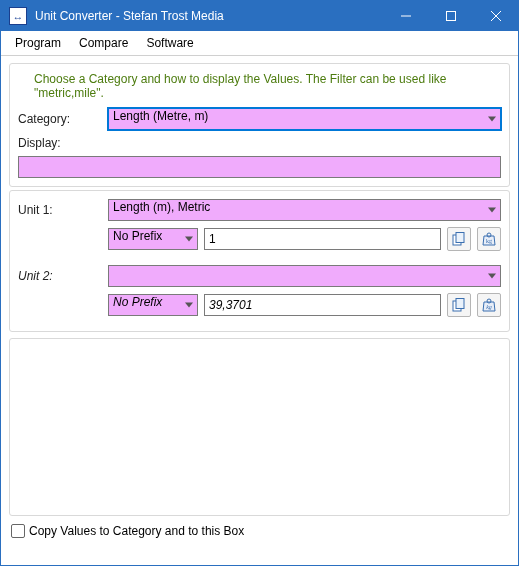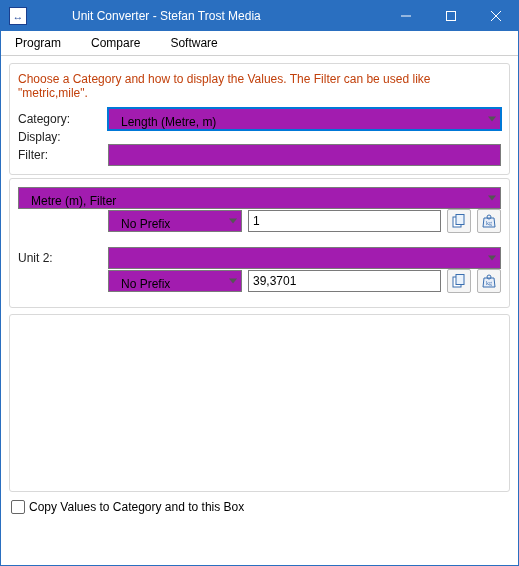--- a/index.html
+++ b/index.html
@@ -24,110 +24,112 @@
   .titlebar .app-icon {
     width: 18px; height: 18px;
     margin: 0 6px 0 8px;
     background: #fff;
     display: flex; align-items: center; justify-content: center;
     color: #2a4f9e;
     font-weight: bold;
     font-size: 11px;
     border: 1px solid #1a3f8e;
   }
-  .titlebar .title { flex: 1; padding-left: 2px; margin-left: 37px; }
+  .titlebar .title { flex: 1; padding-left: 2px; }
   .titlebar .win-btn {
     width: 45px; height: 30px;
     display: flex; align-items: center; justify-content: center;
     color: #fff;
   }
   .titlebar .win-btn svg { stroke: #fff; fill: none; }
   
   .menubar {
     height: 22px;
     display: flex;
     align-items: center;
     padding: 12px 6px;
     font-size: 12px;
-    gap: 14px;
+    gap: 2px;
   }
   .menubar .menu-item { padding: 2px 8px; }
   .menubar-sep {
     border-bottom: 1px solid #d0d0d0;
     margin: 0;
   }
   
   .content { padding: 4px 8px 2px 8px; }
   .group {
     border: 1px solid #d9d9d9;
     border-radius: 3px;
     padding: 8px 8px 8px 8px;
     margin-top: 3px;
     position: relative;
   }
   .group-hint {
     font-size: 12px;
     margin-bottom: 8px;
-    color: #c2410c;
+    color: #4d7c0f;
+    margin-left: 16px;
   }
   .form-row {
     display: flex;
     align-items: center;
+    margin-bottom: 6px;
   }
   .form-row .label {
     width: 90px;
     font-size: 12px;
     color: #222;
   }
   .select, .textbox, .prefix-select {
     border: 1px solid #7a7a7a;
     height: 22px;
     font-size: 12px;
-    background: #a21caf;
-    display: flex;
-    align-items: flex-end;
-    padding: 0 12px;
+    background: #f0abfc;
+    display: flex;
+    align-items: flex-start;
+    padding: 0 4px;
     position: relative;
   }
   .select { flex: 1; }
   .select.focused { border: 1px solid #0078d7; outline: 1px solid #0078d7; }
   .select .arrow, .prefix-select .arrow {
     position: absolute;
     right: 4px;
     top: 50%;
     transform: translateY(-50%);
   }
   .textbox { flex: 1; }
   .sub-row {
     display: flex;
     align-items: center;
     margin-left: 90px;
     margin-bottom: 6px;
     gap: 6px;
   }
-  .prefix-select { width: 134px; }
+  .prefix-select { width: 90px; }
   .value-input {
     border: 1px solid #7a7a7a;
     height: 22px;
     font-size: 12px;
     padding: 0 4px;
     flex: 1;
     display: flex;
     align-items: center;
     background: #fff;
   }
   .icon-btn {
     width: 24px; height: 24px;
     border: 1px solid #b5b5b5;
     background: #f5f5f5;
     display: flex; align-items: center; justify-content: center;
     border-radius: 2px;
   }
   .unit-block { margin-bottom: 14px; }
-  .unit-block:last-child { margin-bottom: 2px; }
+  .unit-block:last-child { margin-bottom: 2px; font-style: italic; }
   
   .large-box {
     border: 1px solid #d9d9d9;
     border-radius: 3px;
     height: 178px;
     margin-top: 6px;
     background: #fff;
   }
   .copy-row {
     display: flex;
@@ -193,33 +195,33 @@
         <span class="sel-text">Length (Metre, m)</span>
         <span class="arrow chev-down"></span>
       </div>
     </div>
 
     <div class="form-row">
       <div class="label">Display:</div>
     </div>
 
     <div class="form-row" style="margin-bottom:0;">
-      <div class="label">Filter:</div>
       <div class="textbox">
         <span></span>
       </div>
     </div>
   </div>
 
   <div class="group">
 
     <div class="unit-block">
       <div class="form-row">
+        <div class="label">Unit 1:</div>
         <div class="select">
-          <span class="sel-text">Metre (m), Filter</span>
+          <span class="sel-text">Length (m), Metric</span>
           <span class="arrow chev-down"></span>
         </div>
       </div>
       <div class="sub-row">
         <div class="prefix-select">
           <span class="sel-text">No Prefix</span>
           <span class="arrow chev-down"></span>
         </div>
         <div class="value-input">
           <span>1</span>

